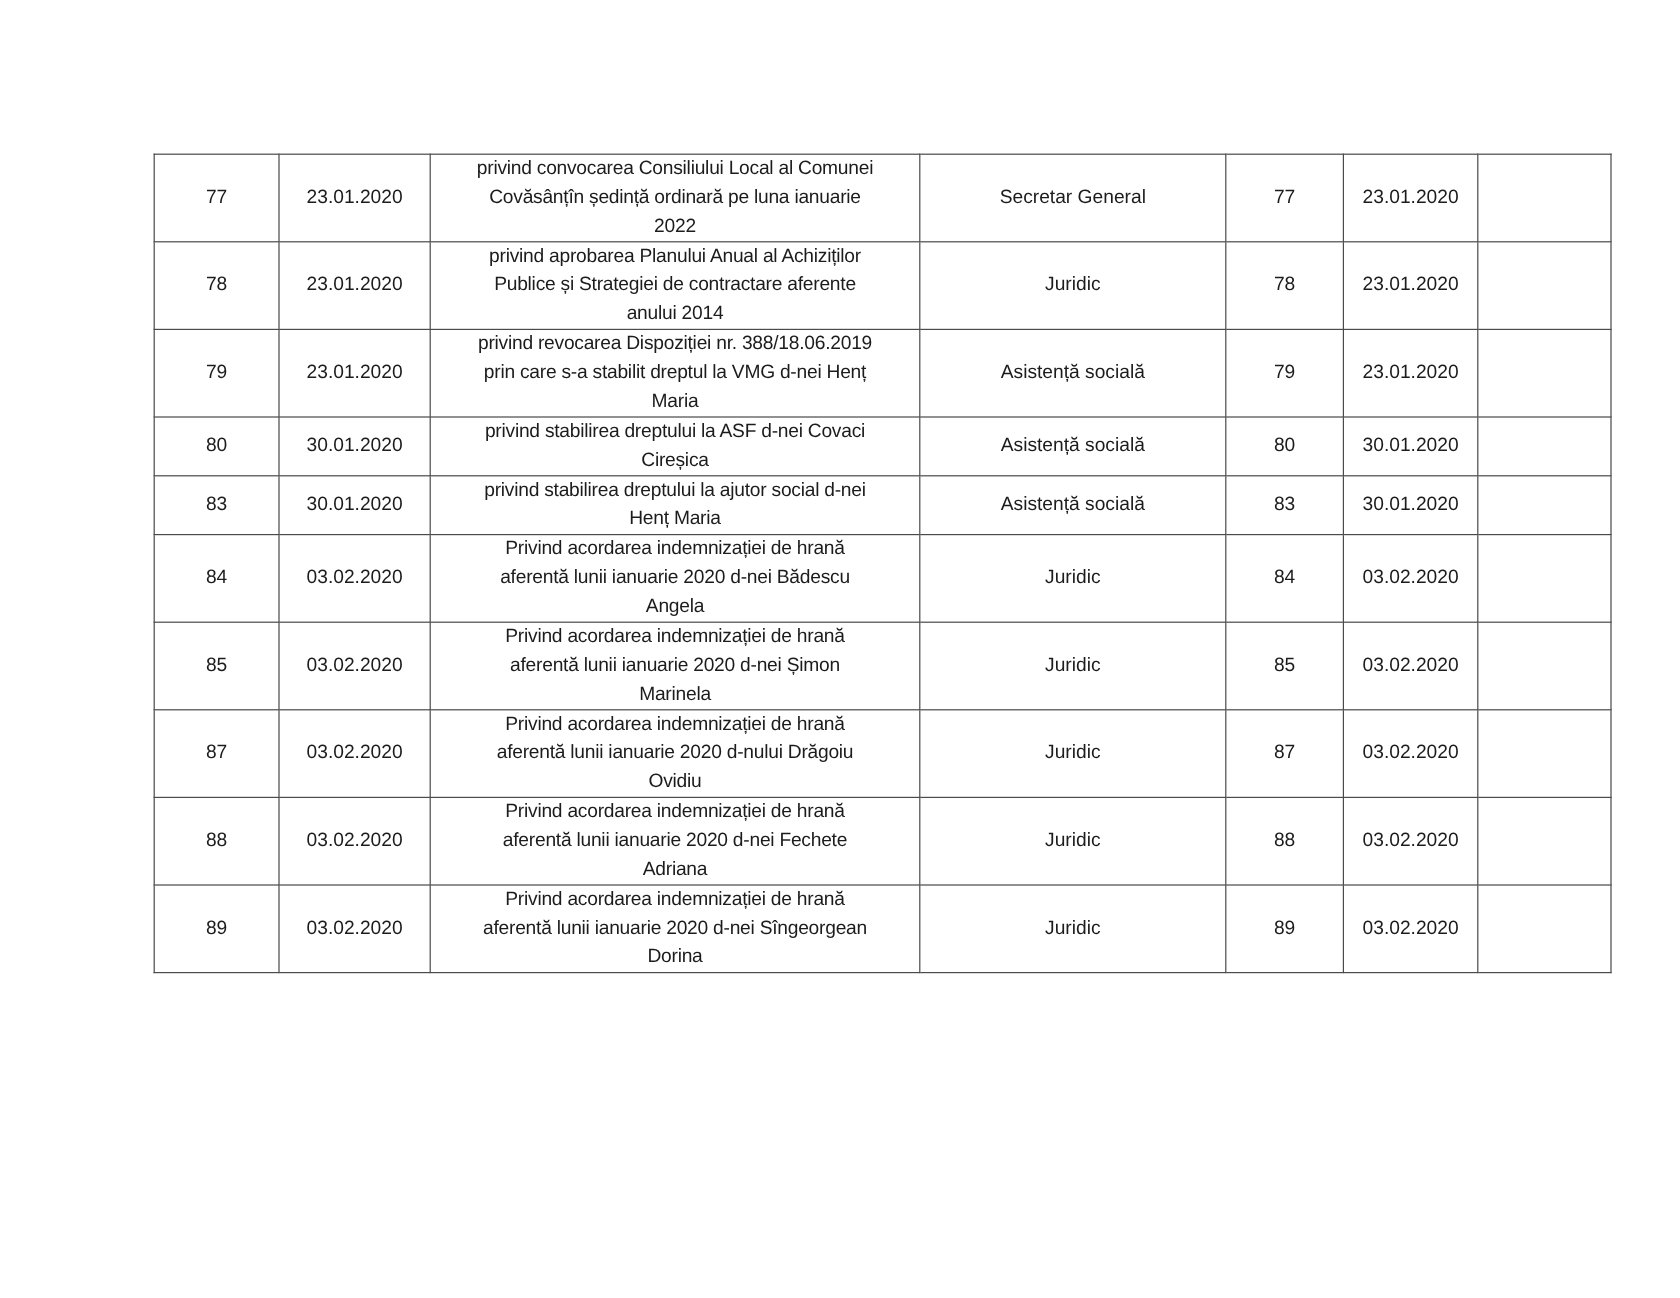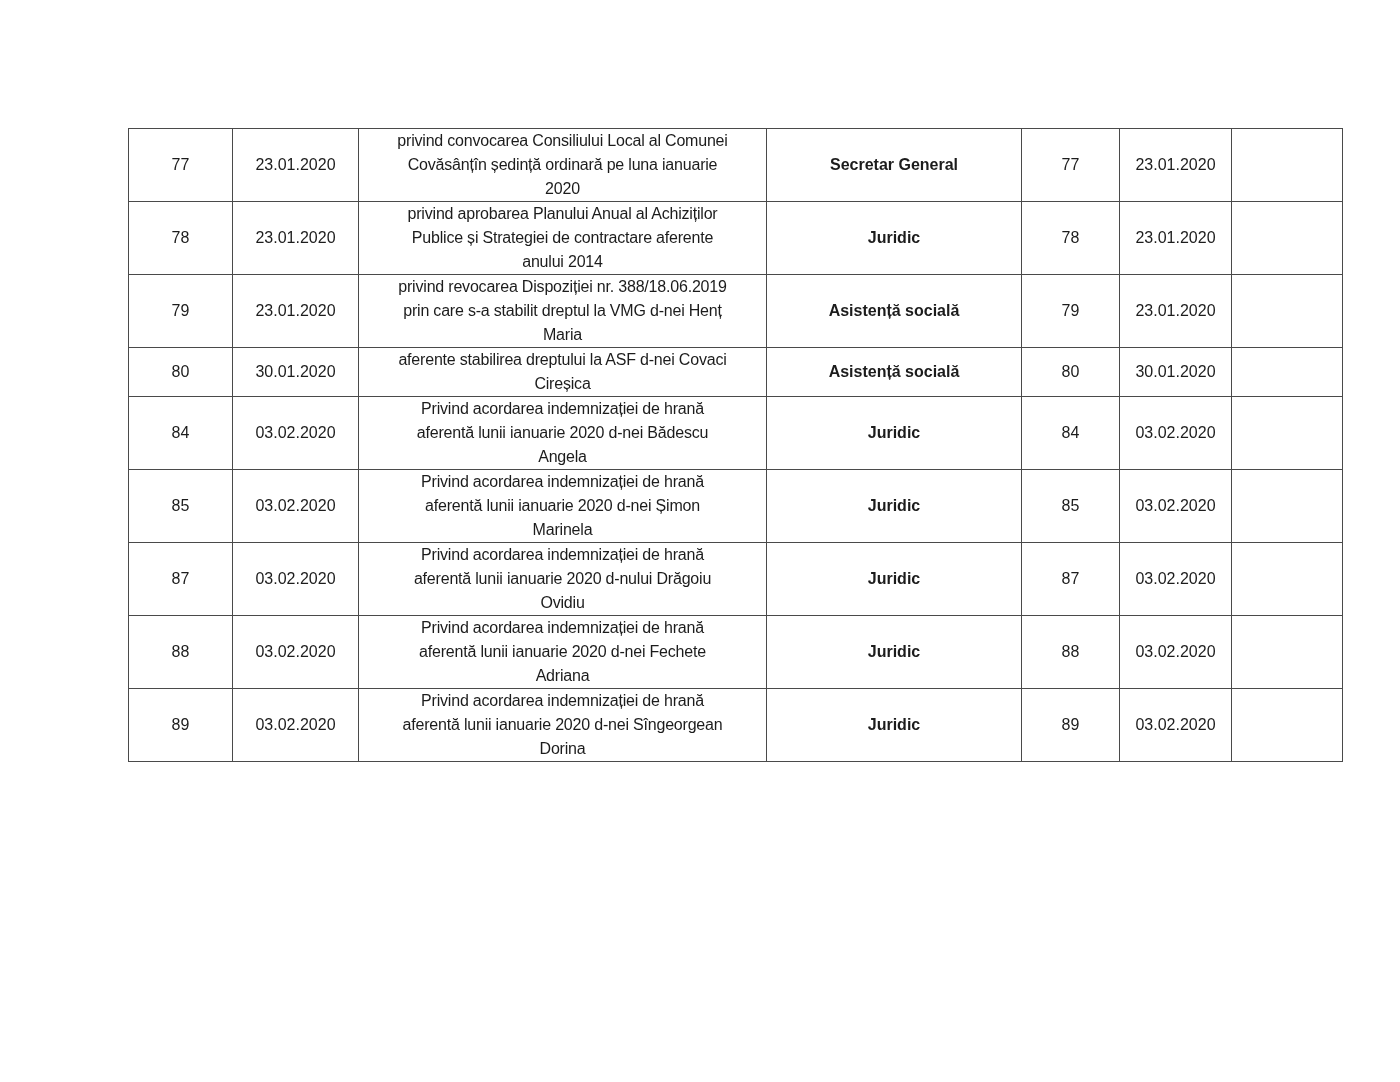--- a/index.html
+++ b/index.html
@@ -34,21 +34,20 @@
     overflow: hidden;
     color: #1c1c1c;
   }
   td.c-subject {
     white-space: pre-line;
     padding: 0 2px;
     letter-spacing: -0.2px;
   }
   td.c-dept {
     padding: 0 4px;
-    font-weight: bold;
   }
 </style>
 </head>
 <body>
 
 <div class="page">
   <table class="reg-table">
     <colgroup>
       <col style="width:104px">
       <col style="width:126px">
@@ -57,21 +56,21 @@
       <col style="width:98px">
       <col style="width:112px">
       <col style="width:111px">
     </colgroup>
     <tbody id="table-body">
         <tr>
     <td class="c-nr">77</td>
     <td class="c-date">23.01.2020</td>
     <td class="c-subject">privind convocarea Consiliului Local al Comunei
 Covăsânțîn ședință ordinară pe luna ianuarie
-2020</td>
+2022</td>
     <td class="c-dept">Secretar General</td>
     <td class="c-nr">77</td>
     <td class="c-date">23.01.2020</td>
     <td class="c-notes"></td>
   </tr>
         <tr>
     <td class="c-nr">78</td>
     <td class="c-date">23.01.2020</td>
     <td class="c-subject">privind aprobarea Planului Anual al Achiziților
 Publice și Strategiei de contractare aferente
@@ -88,24 +87,34 @@
 prin care s-a stabilit dreptul la VMG d-nei Henț
 Maria</td>
     <td class="c-dept">Asistență socială</td>
     <td class="c-nr">79</td>
     <td class="c-date">23.01.2020</td>
     <td class="c-notes"></td>
   </tr>
         <tr>
     <td class="c-nr">80</td>
     <td class="c-date">30.01.2020</td>
-    <td class="c-subject">aferente stabilirea dreptului la ASF d-nei Covaci
+    <td class="c-subject">privind stabilirea dreptului la ASF d-nei Covaci
 Cireșica</td>
     <td class="c-dept">Asistență socială</td>
     <td class="c-nr">80</td>
+    <td class="c-date">30.01.2020</td>
+    <td class="c-notes"></td>
+  </tr>
+        <tr>
+    <td class="c-nr">83</td>
+    <td class="c-date">30.01.2020</td>
+    <td class="c-subject">privind stabilirea dreptului la ajutor social d-nei
+Henț Maria</td>
+    <td class="c-dept">Asistență socială</td>
+    <td class="c-nr">83</td>
     <td class="c-date">30.01.2020</td>
     <td class="c-notes"></td>
   </tr>
         <tr>
     <td class="c-nr">84</td>
     <td class="c-date">03.02.2020</td>
     <td class="c-subject">Privind acordarea indemnizației de hrană
 aferentă lunii ianuarie 2020 d-nei Bădescu
 Angela</td>
     <td class="c-dept">Juridic</td>

